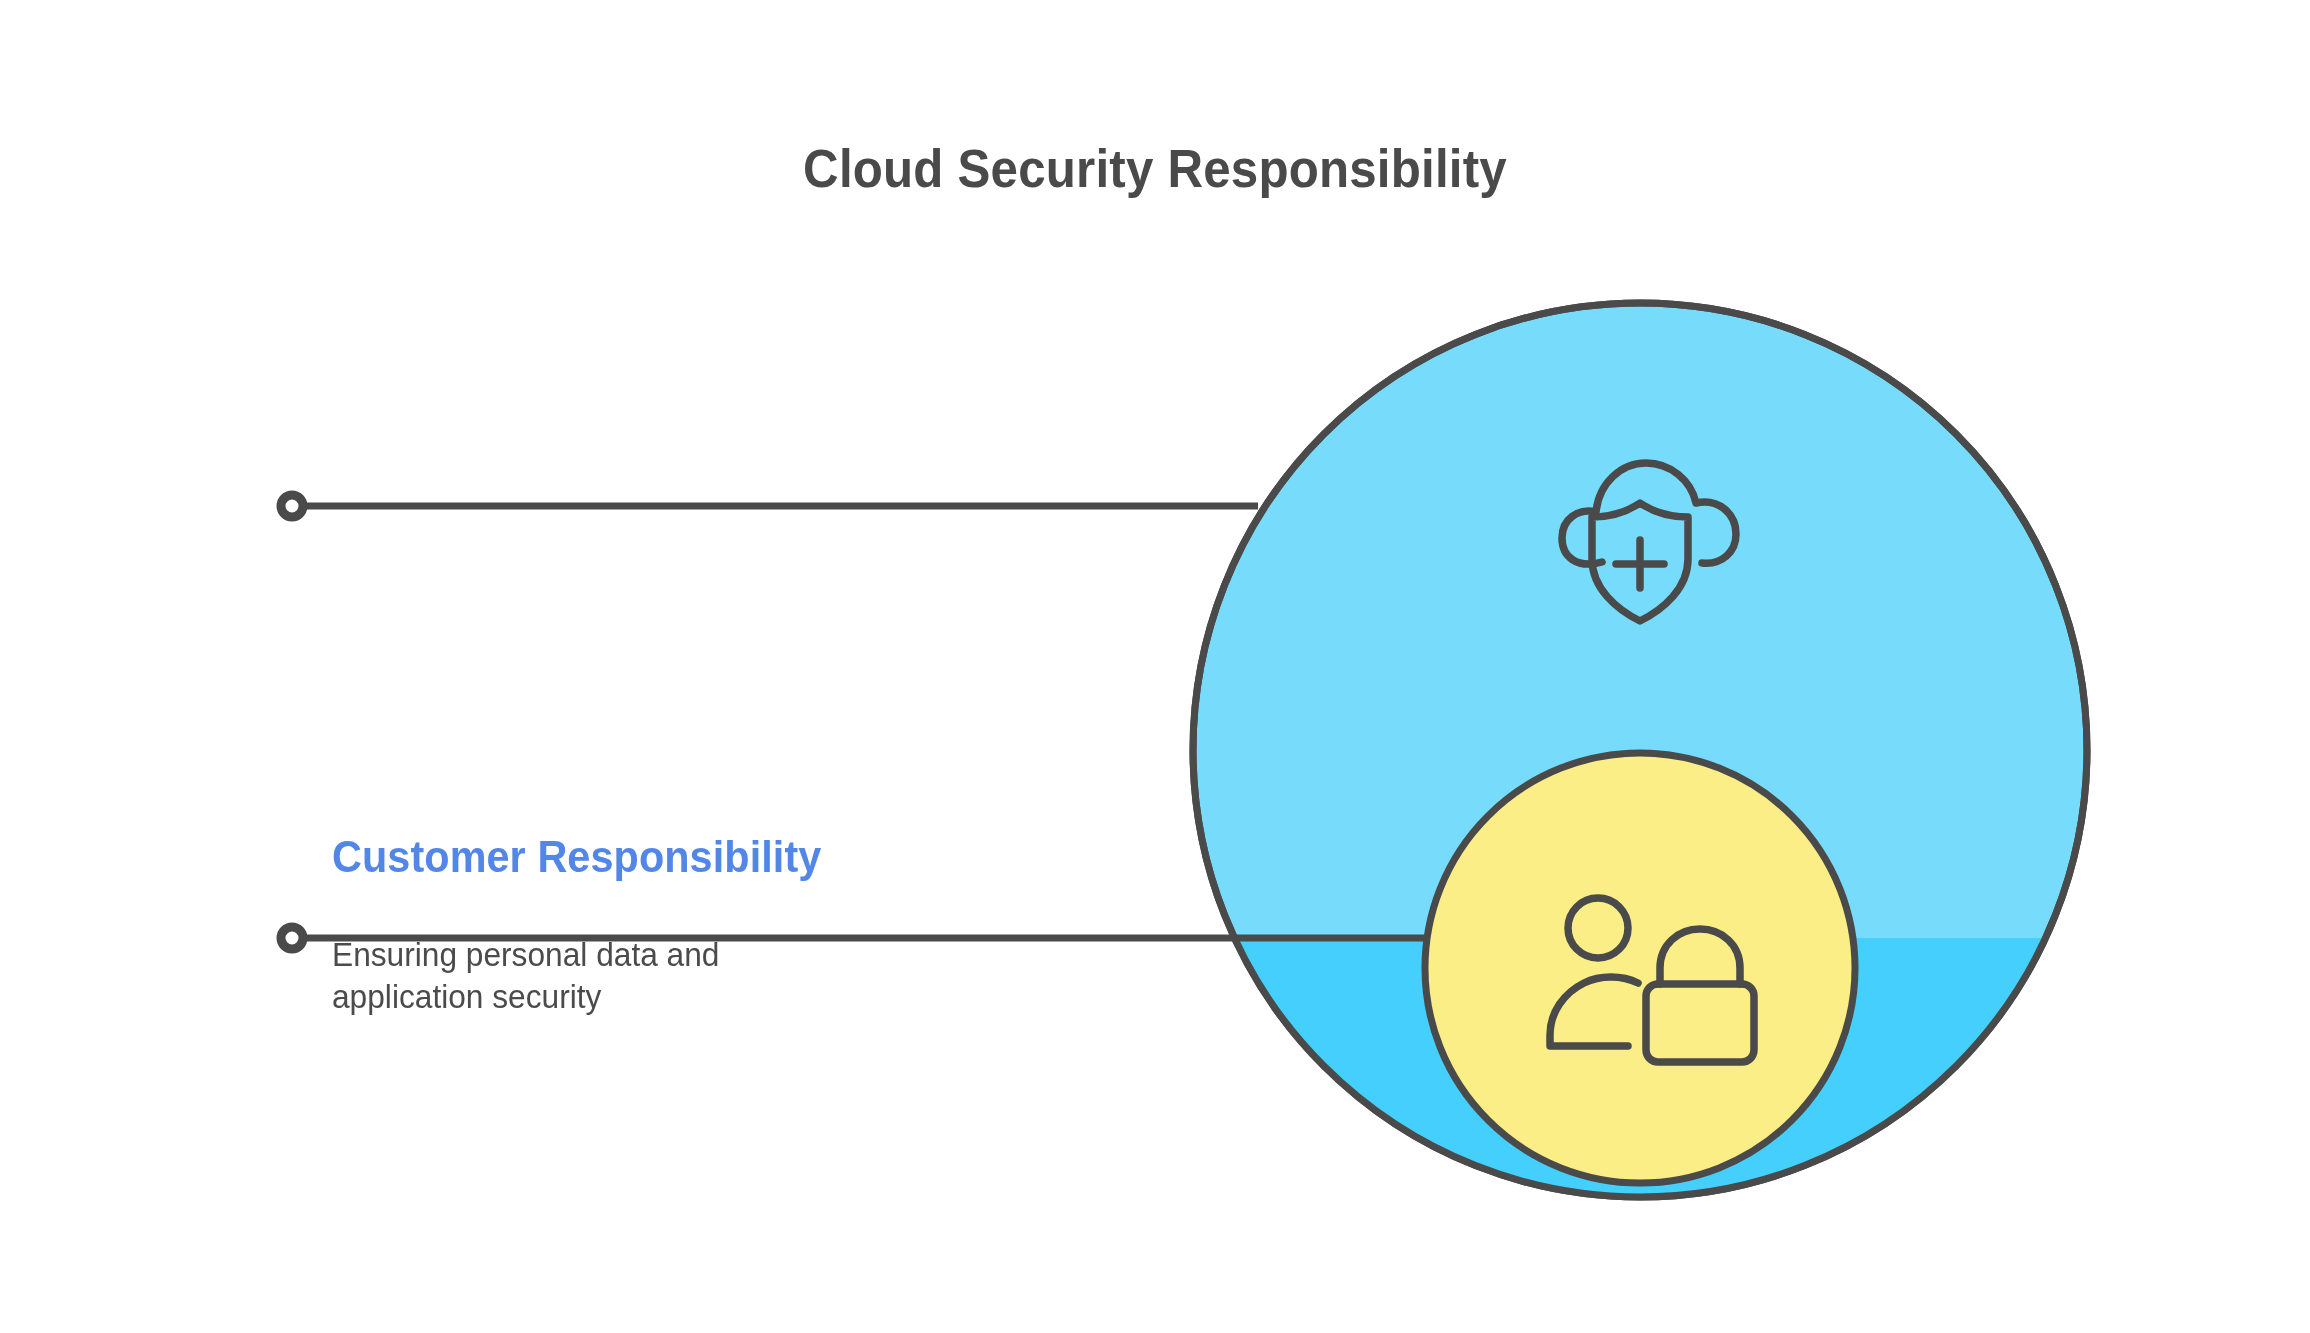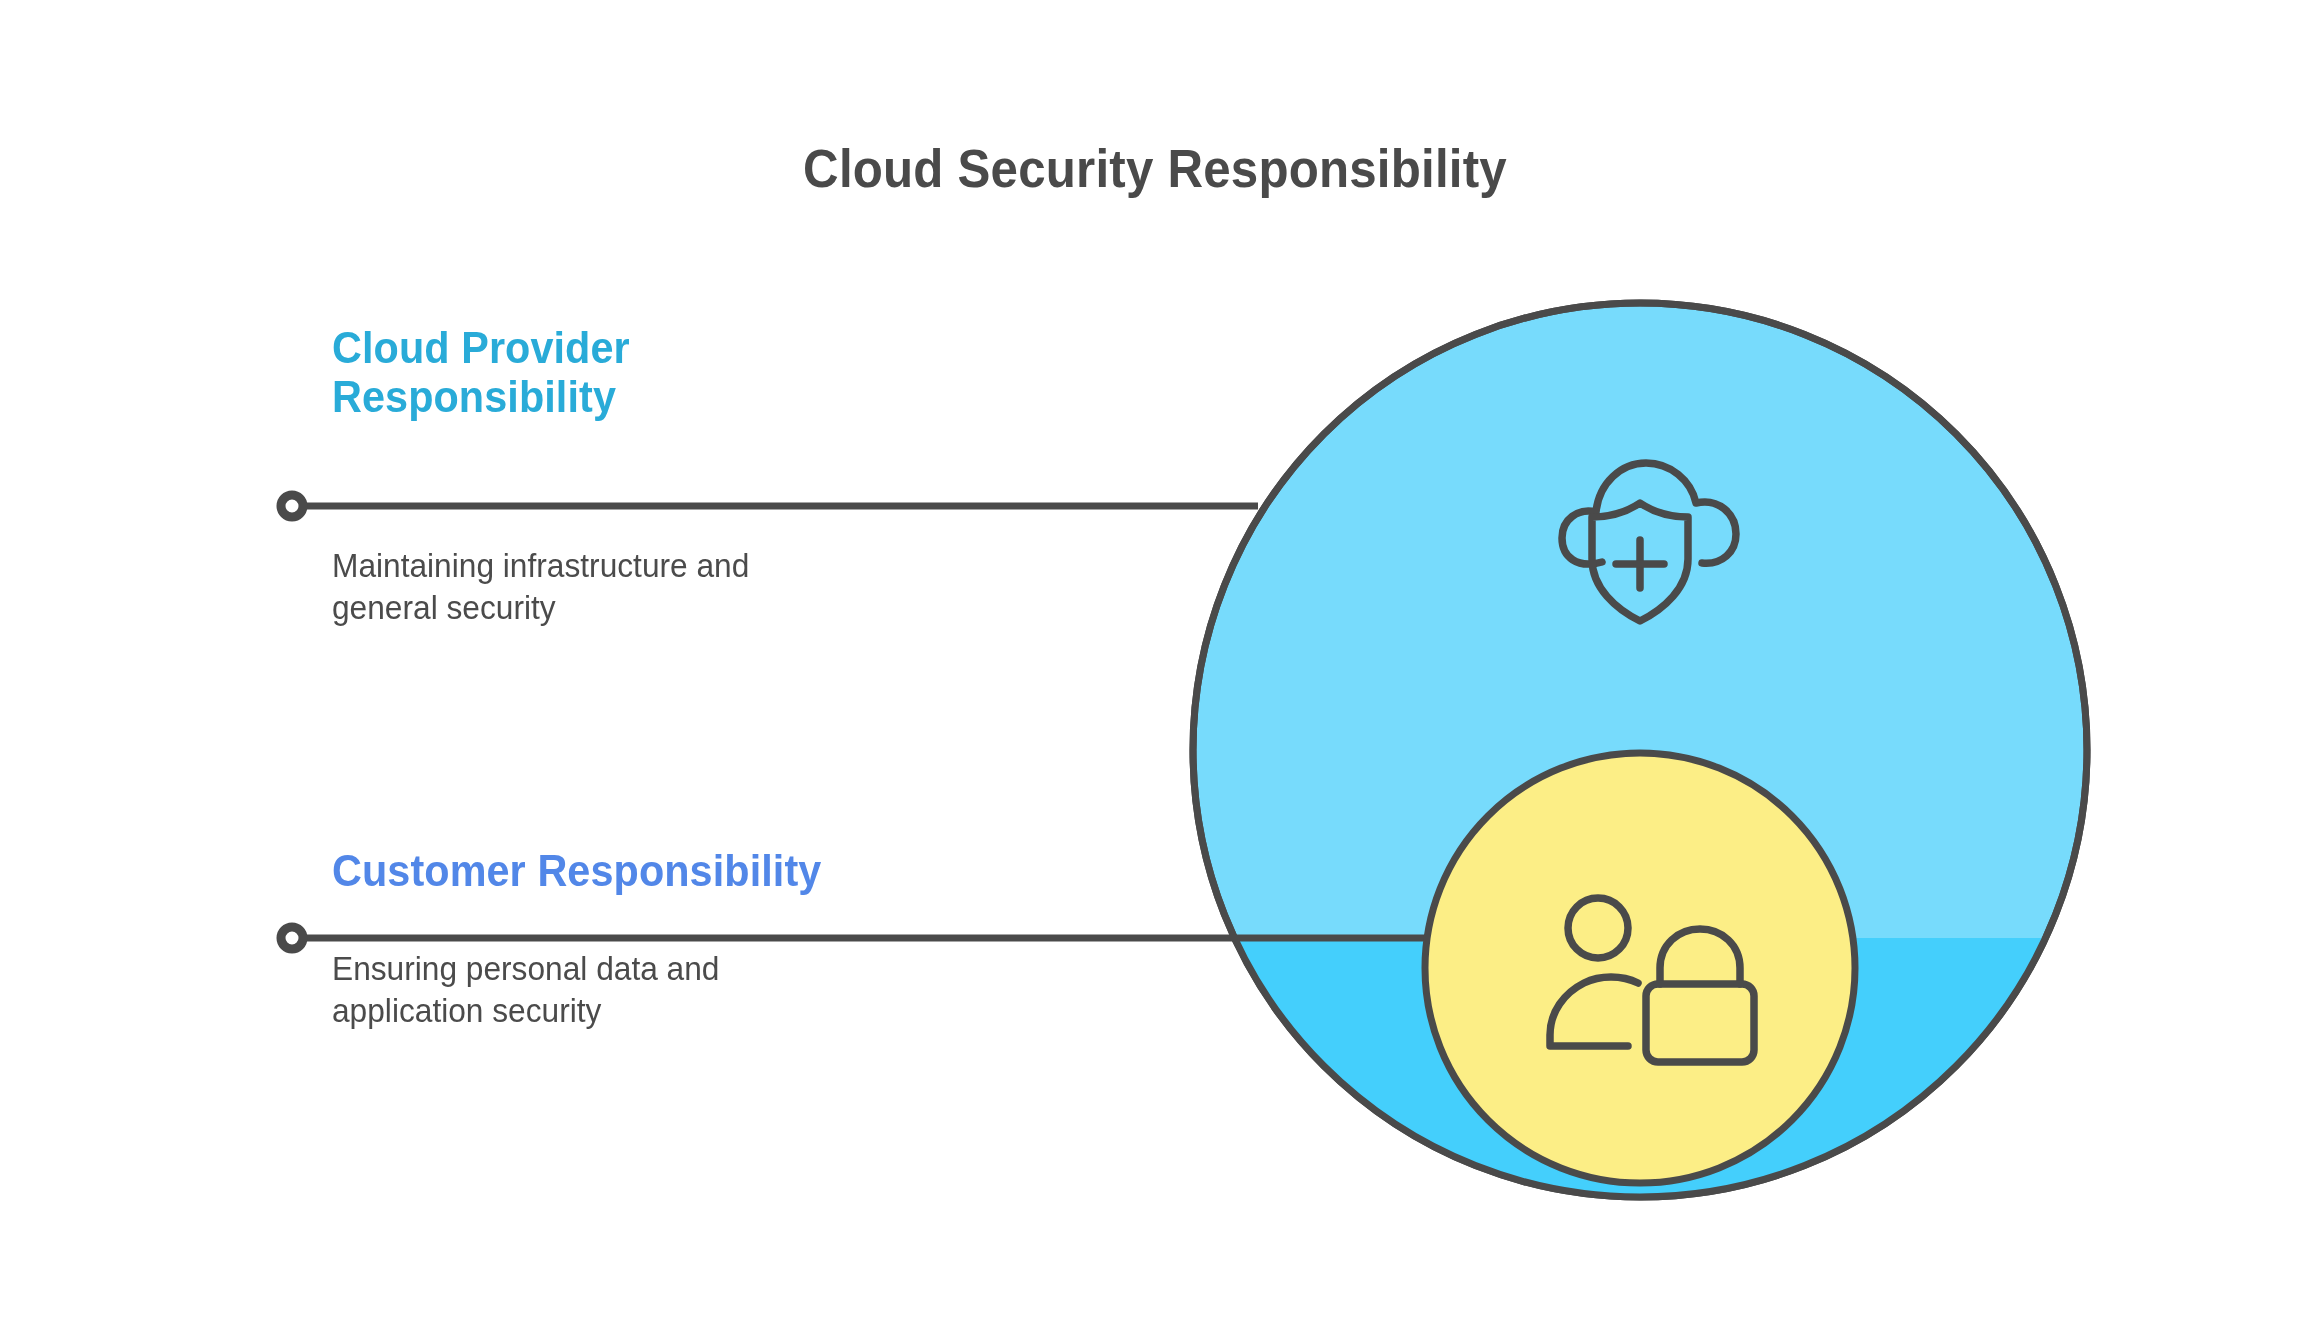--- a/index.html
+++ b/index.html
@@ -39,21 +39,21 @@
     white-space: nowrap;
   }
 
   
   .text-block {
     position: absolute;
     left: 332px;
     width: 700px;
   }
   .block-provider { top: 323px; }
-  .block-customer { top: 832px; margin-top: 14px; }
+  .block-customer { top: 832px; }
 
   .block-heading {
     font-family: "Liberation Sans Narrow", "Liberation Sans", sans-serif;
     font-size: 44px;
     font-weight: bold;
     line-height: 1.12;
     letter-spacing: 0.1px;
     margin: 0;
     transform: scaleX(0.94);
     transform-origin: left top;
@@ -87,26 +87,20 @@
   }
   .graphic .clickable { pointer-events: auto; }
 </style>
 </head>
 <body>
 
 <div class="canvas">
 
   <div class="diagram-title">Cloud Security Responsibility</div>
 
-  <div class="text-block block-provider">
-    <div class="block-heading heading-provider">Cloud Provider
-Responsibility</div>
-    <div class="block-desc desc-provider">Maintaining infrastructure and
-general security</div>
-  </div>
 
   <div class="text-block block-customer">
     <div class="block-heading heading-customer">Customer Responsibility</div>
     <div class="block-desc desc-customer">Ensuring personal data and
 application security</div>
   </div>
 
   <svg class="graphic" viewBox="0 0 2310 1333" width="2310" height="1333">
     <defs>
 

